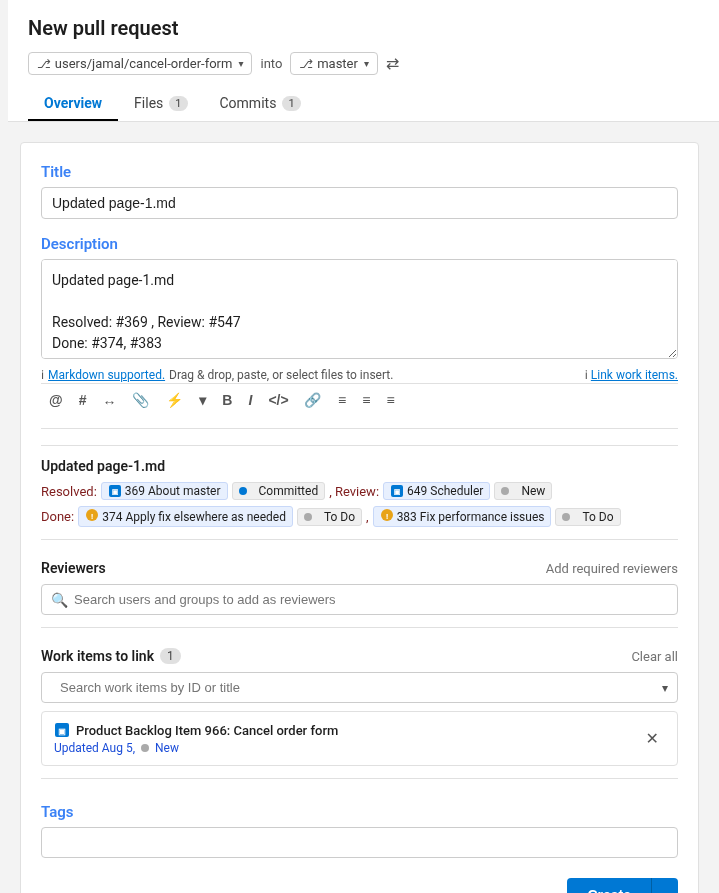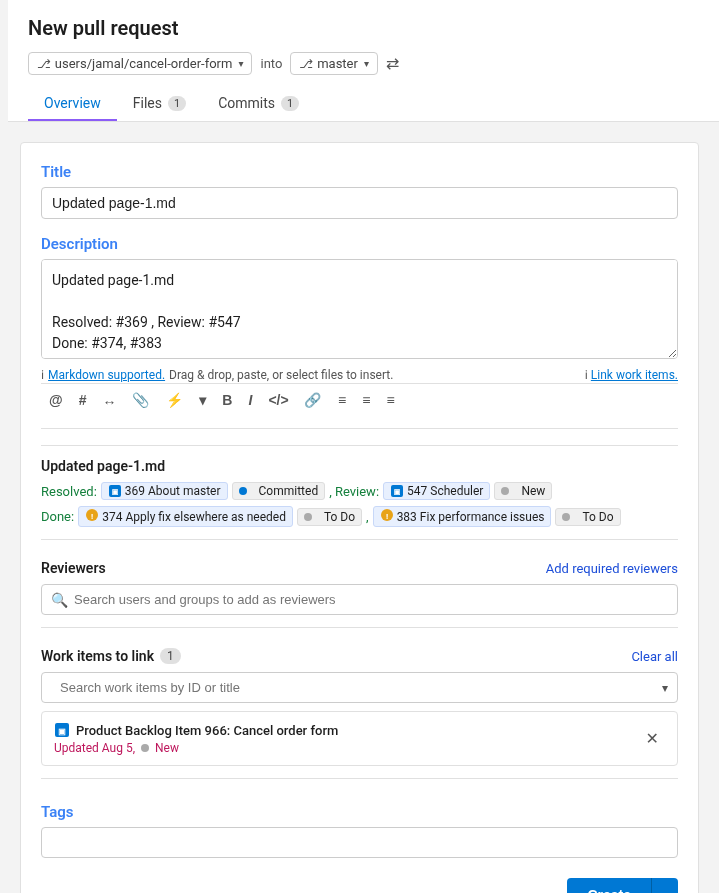--- a/index.html
+++ b/index.html
@@ -62,22 +62,22 @@
       cursor: pointer;
       font-size: 14px;
       color: #444;
       border-bottom: 2px solid transparent;
       display: flex;
       align-items: center;
       gap: 6px;
     }
     .tab.active {
       color: #0078d4;
-      border-bottom: 2px solid #8b5cf6;
-      font-weight: 400;
+      border-bottom: 2px solid #000000;
+      font-weight: 700;
     }
     .tab-badge {
       background: #e0e0e0;
       color: #444;
       border-radius: 10px;
       padding: 1px 6px;
       font-size: 11px;
     }
     .main-content {
       padding: 20px;
@@ -172,21 +172,21 @@
     }
     .resolved-row {
       display: flex;
       align-items: center;
       flex-wrap: wrap;
       gap: 4px;
       margin-bottom: 6px;
       font-size: 13px;
     }
     .row-label {
-      color: #15803d;
+      color: #7f1d1d;
       font-weight: 400;
     }
     .work-item-chip {
       display: inline-flex;
       align-items: center;
       gap: 3px;
       background: #e8f0fe;
       border: 1px solid #c8d8f8;
       border-radius: 3px;
       padding: 1px 6px;
@@ -226,21 +226,21 @@
     }
     .section-badge {
       background: #e0e0e0;
       border-radius: 10px;
       padding: 1px 7px;
       font-size: 12px;
       font-weight: 400;
       color: #444;
     }
     .section-action {
-      color: #1d4ed8;
+      color: #737373;
       font-size: 13px;
       cursor: pointer;
       text-decoration: none;
     }
     .search-input-wrap {
       position: relative;
       width: 100%;
     }
     .search-input-wrap .search-icon {
       position: absolute;
@@ -278,21 +278,21 @@
     .work-item-name {
       font-size: 13px;
       font-weight: 500;
       color: #1e1e1e;
       display: flex;
       align-items: center;
       gap: 6px;
     }
     .work-item-meta {
       font-size: 12px;
-      color: #be185d;
+      color: #1d4ed8;
       display: flex;
       align-items: center;
       gap: 6px;
     }
     .close-btn {
       background: none;
       border: none;
       cursor: pointer;
       color: #555;
       font-size: 16px;
@@ -450,21 +450,21 @@
           <span>Committed</span>
         </span>
         <span class="row-label">, Review:</span>
         <span class="work-item-chip">
           <span style="display:inline-flex;align-items:center;gap:2px;">
             <svg width="14" height="14" viewBox="0 0 14 14">
                 <rect x="1" y="1" width="12" height="12" rx="2" fill="#0078d4"></rect>
                 <text x="7" y="10" font-size="7" fill="white" text-anchor="middle" font-weight="bold">▣</text>
               </svg>
           </span>
-          <span>547</span>
+          <span>649</span>
           <span>Scheduler</span>
         </span>
         <span class="status-chip">
           <span class="status-dot" style="background:#aaa"></span>
           <span>New</span>
         </span>
       </div>
 
       <div class="resolved-row">
         <span class="row-label">Done:</span>

